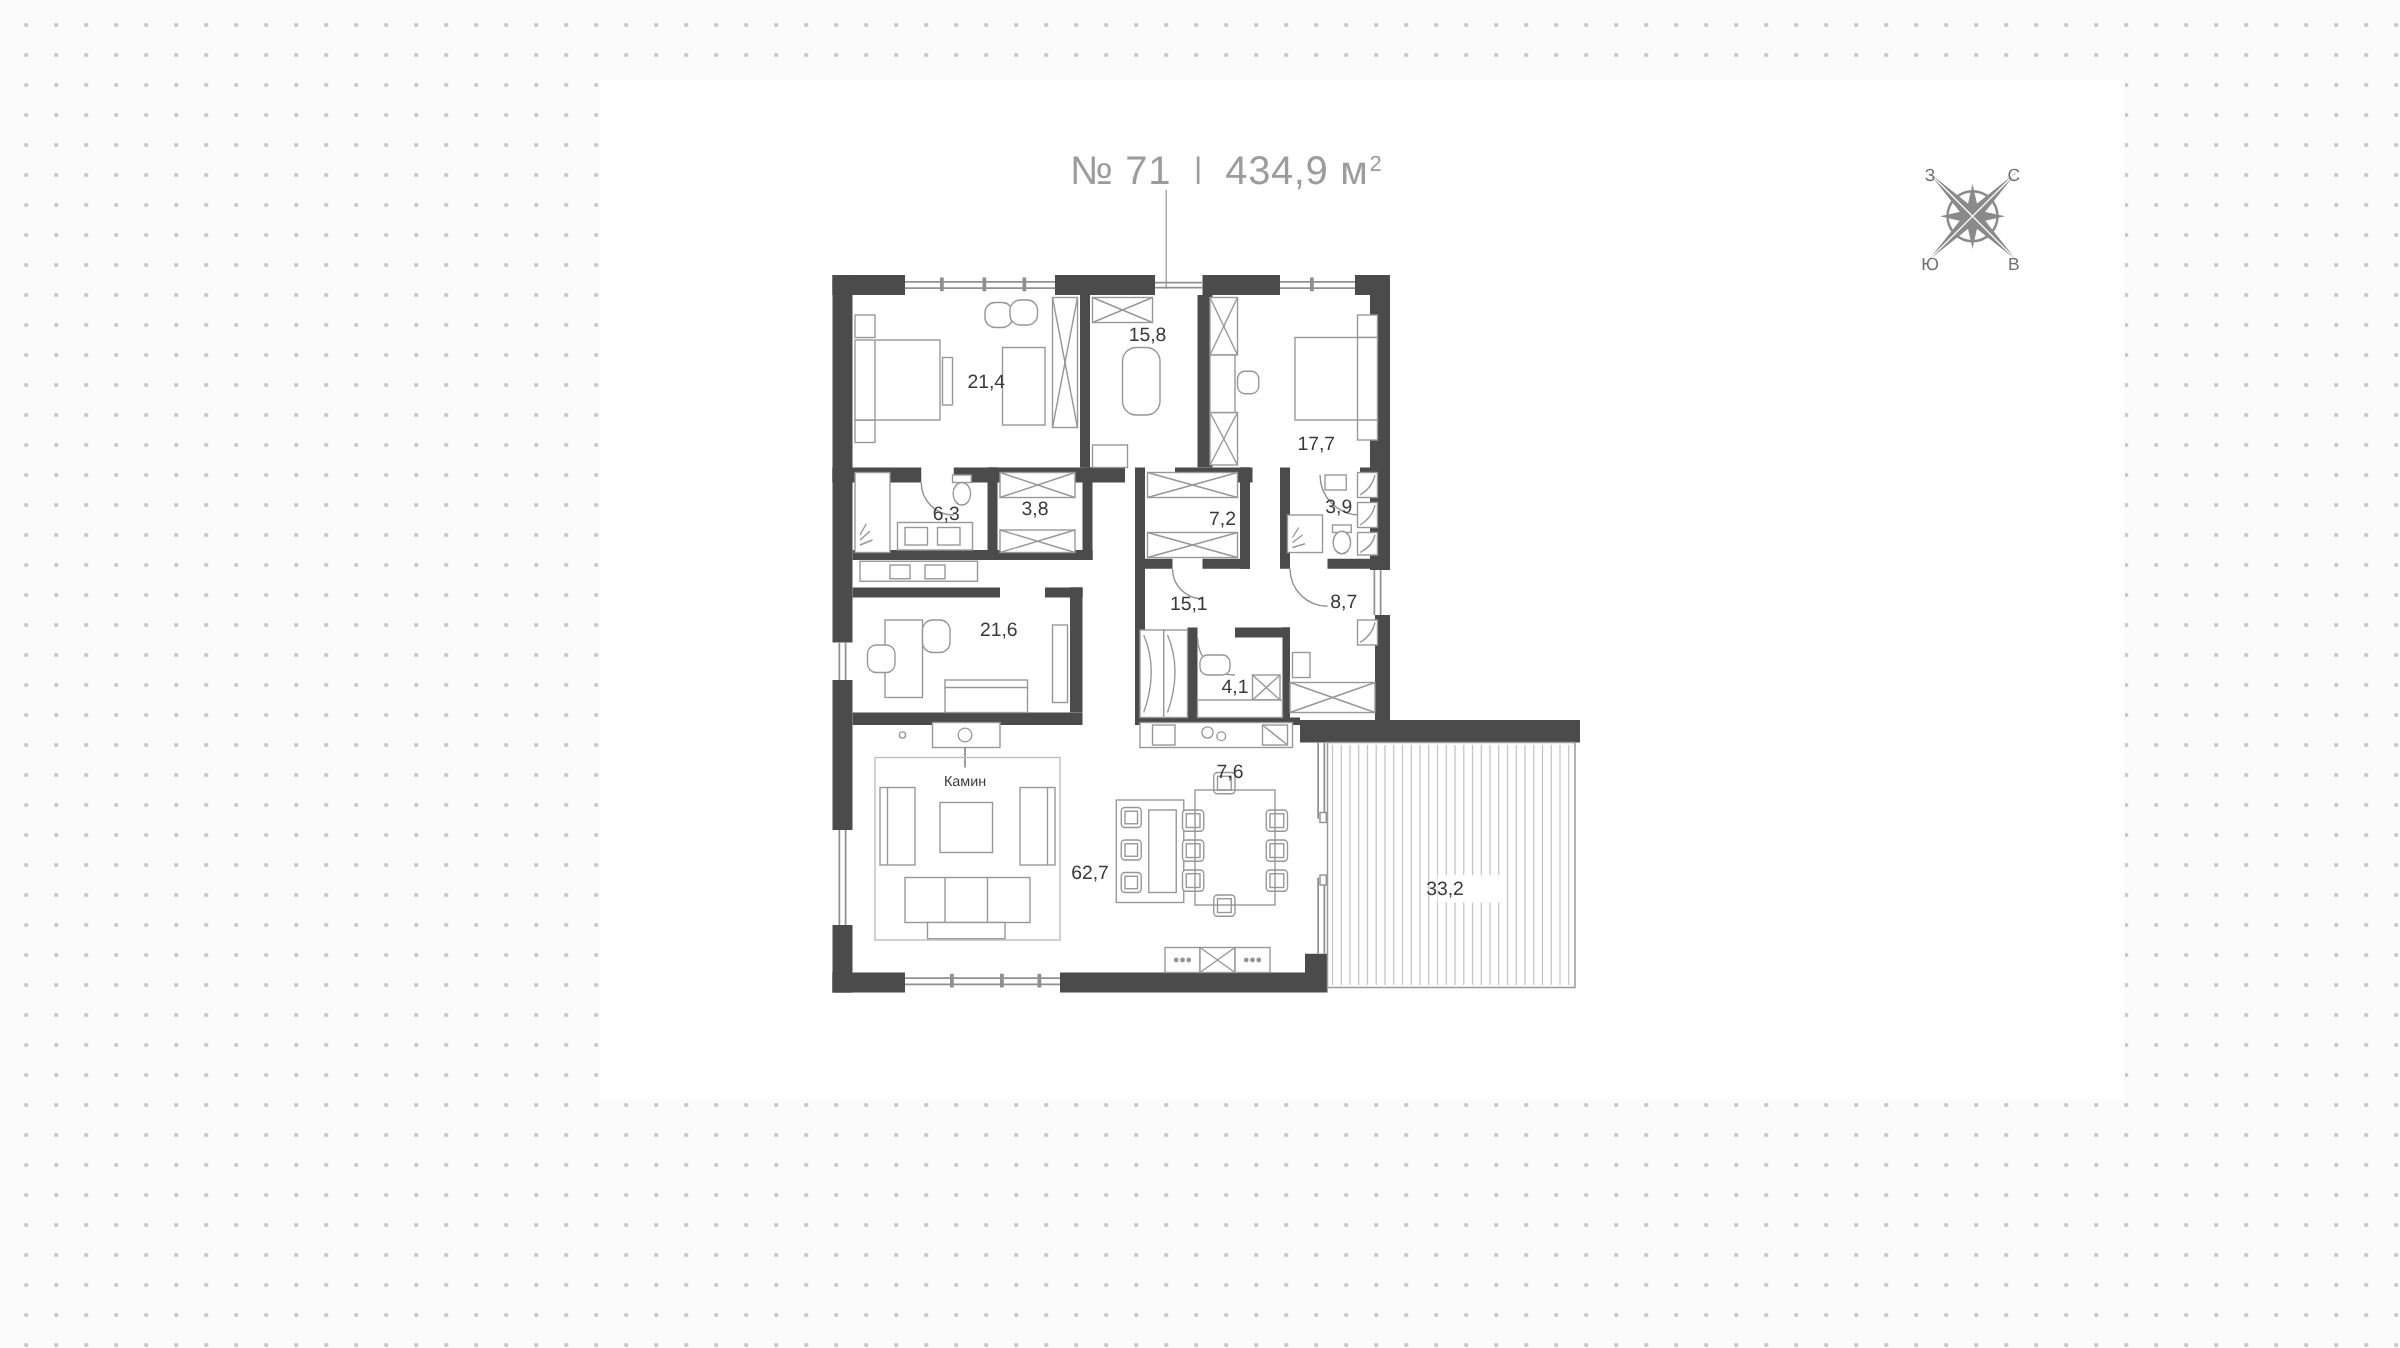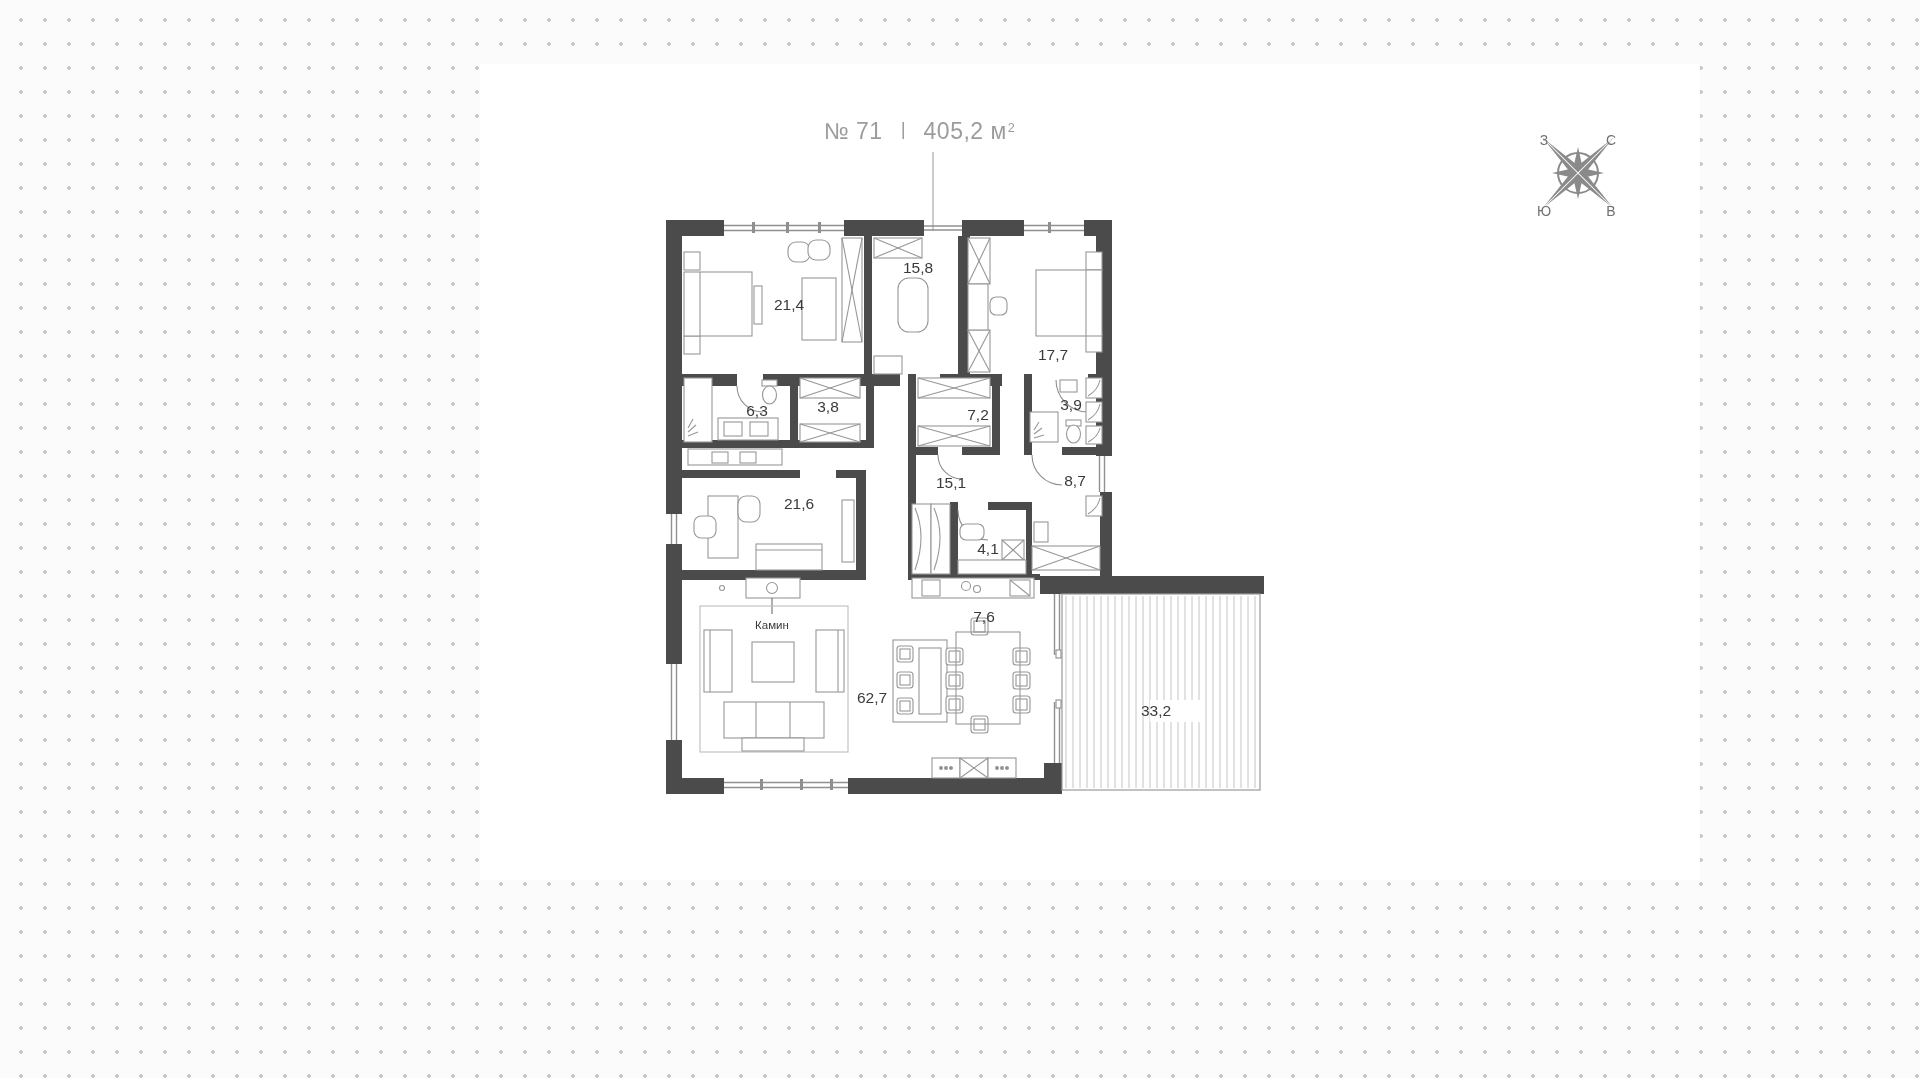--- a/index.html
+++ b/index.html
@@ -3,42 +3,42 @@
 <meta charset="utf-8">
 <style>
   html,body{margin:0;padding:0;background:#fbfbfb;}
   .stage{position:relative;width:1920px;height:1078px;overflow:hidden;
          font-family:"Liberation Sans",sans-serif;background:#fbfbfb;}
   .dot-layer{position:absolute;inset:0;
     background-image:radial-gradient(#c8c8c8 1.6px, rgba(0,0,0,0) 1.8px);
     background-size:24px 24px;background-position:9px 8px;}
   .white-box{position:absolute;left:480px;top:64px;width:1220px;height:816px;background:#ffffff;}
   .plan-svg{position:absolute;left:0;top:0;}
-  .title{position:absolute;left:824px;top:118px;display:flex;align-items:center;
-         color:#9c9c9c;font-size:23px;font-weight:400;letter-spacing:.5px;}
+  .title{position:absolute;left:856px;top:118px;display:flex;align-items:center;
+         color:#9c9c9c;font-size:32px;font-weight:400;letter-spacing:.5px;}
   .title .num{white-space:pre;}
   .title .div{margin:0 17px;font-weight:300;transform:scaleX(.7);}
   .title sup{font-size:.55em;line-height:1;position:relative;top:2px;left:1px;}
   .compass{position:absolute;left:1518px;top:118px;}
   svg text{font-family:"Liberation Sans",sans-serif;}
   .arealbl{fill:#3a3a3a;font-size:15.5px;}
   .smalllbl{fill:#3a3a3a;font-size:11.5px;}
   .cletter{fill:#707070;font-size:14px;}
 </style>
 </head>
 <body>
 
 <div class="stage">
   <div class="dot-layer"></div>
   <div class="white-box"></div>
 
   <div class="title">
     <span class="num">№ 71</span>
     <span class="div">I</span>
-    <span><span>405,2</span>&nbsp;<span>м</span><sup>2</sup></span>
+    <span><span>434,9</span>&nbsp;<span>м</span><sup>2</sup></span>
   </div>
 
   <svg class="plan-svg" width="1920" height="1078" viewBox="0 0 1920 1078">
 
     <line x1="933" y1="152" x2="933" y2="231" stroke="#a9a9a9" stroke-width="1.2"></line>
 
     <g fill="#4b4b4b">
 
       <rect x="666" y="220" width="58" height="16"></rect>
       <rect x="844" y="220" width="80" height="16"></rect>

